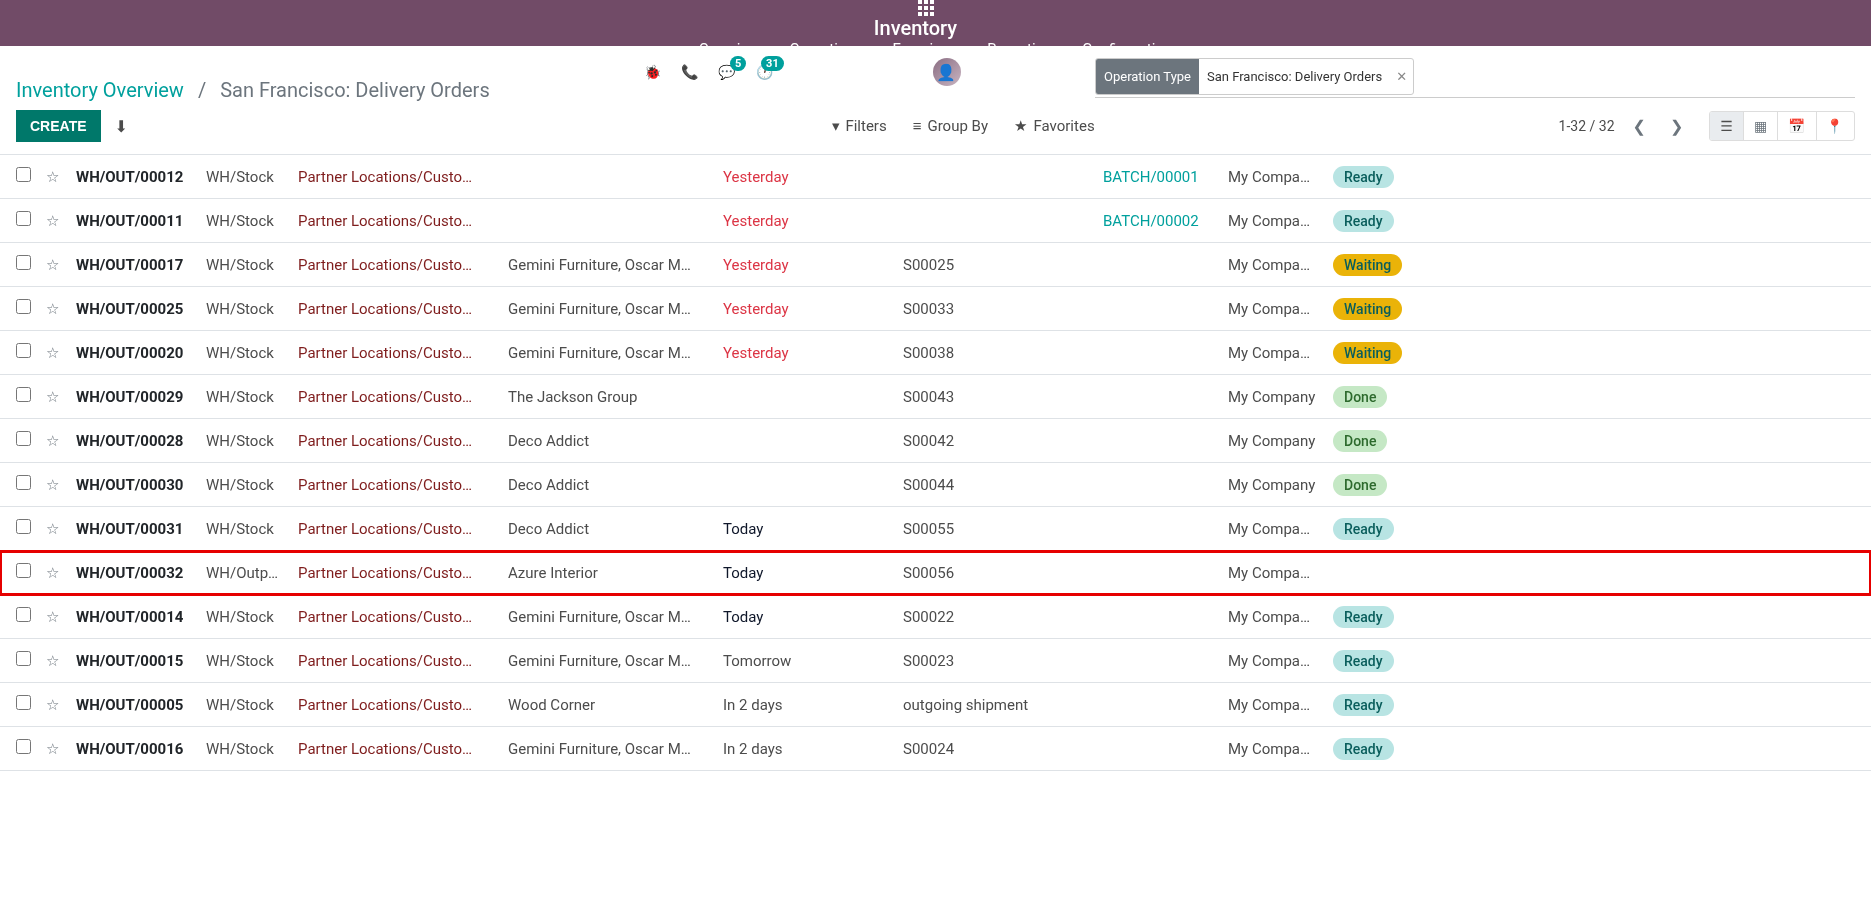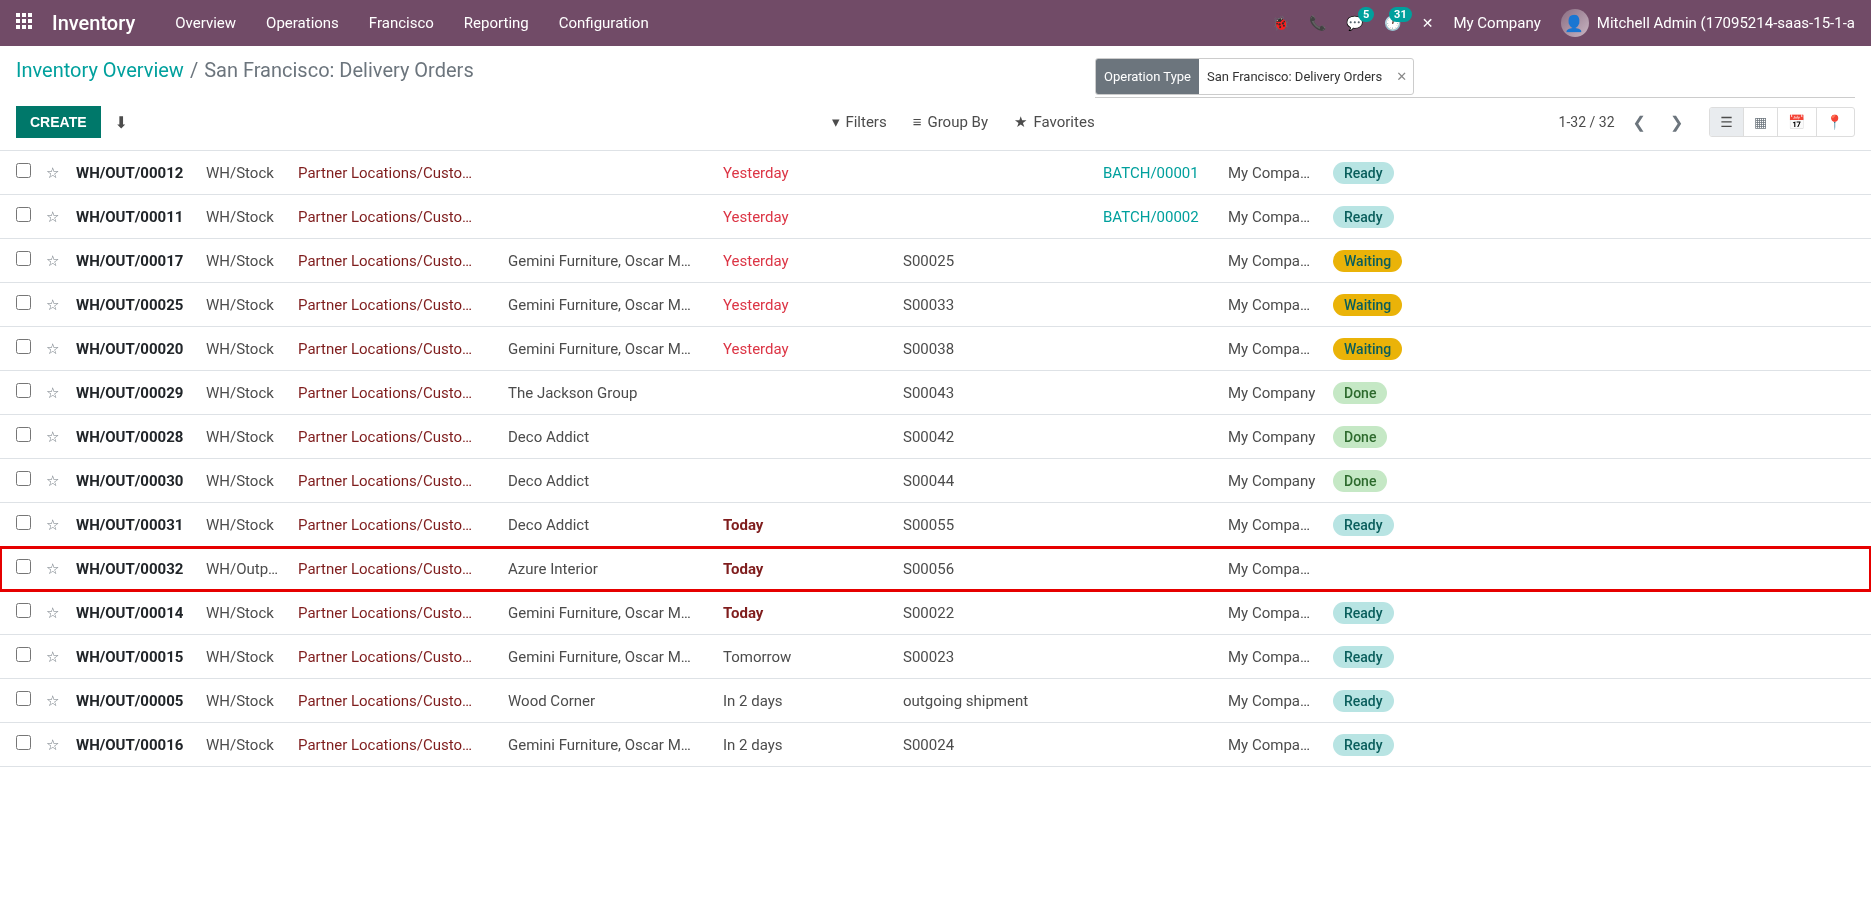--- a/index.html
+++ b/index.html
@@ -1,32 +1,32 @@
 <!DOCTYPE html>
 <html><head>
 <meta charset="utf-8">
 <style>
 * { box-sizing: border-box; margin: 0; padding: 0; }
 body { font-family: -apple-system, BlinkMacSystemFont, "Segoe UI", Roboto, sans-serif; font-size: 14px; color: #4c4c4c; background: #fff; }
 
-.topbar { background: #714b67; color: #fff; height: 46px; display: flex; align-items: center; padding: 0 16px; }
+.topbar { background: #714b67; color: #fff; height: 46px; display: flex; align-items: center; padding: 0 16px; flex-direction: column; }
 .topbar .apps-icon { width: 20px; height: 20px; margin-right: 16px; display: grid; grid-template-columns: repeat(3,4px); grid-template-rows: repeat(3,4px); gap: 2px; cursor: pointer; }
 .topbar .apps-icon span { background: #fff; width: 4px; height: 4px; }
 .topbar .brand { font-size: 20px; font-weight: 500; margin-right: 40px; }
 .topbar .menu { display: flex; gap: 30px; flex: 1; }
 .topbar .menu a { color: #ffffff; text-decoration: none; font-size: 15px; cursor: pointer; }
 .topbar .right { display: flex; align-items: center; gap: 20px; }
 .topbar .icon-btn { color: #fff; cursor: pointer; position: relative; display: flex; align-items: center; }
 .topbar .badge-num { position: absolute; top: -8px; right: -10px; background: #00a09d; color: #fff; border-radius: 10px; padding: 1px 5px; font-size: 11px; font-weight: bold; }
 .topbar .company { color: #fff; font-size: 15px; }
 .topbar .user { display: flex; align-items: center; gap: 8px; color: #fff; font-size: 15px; }
 .topbar .avatar { width: 28px; height: 28px; border-radius: 50%; background: linear-gradient(135deg,#8a6d82,#c9b5c2); display: flex; align-items: center; justify-content: center; font-size: 16px; }
 
 .controlbar { padding: 12px 16px 0 16px; display: flex; align-items: flex-start; justify-content: space-between; }
-.breadcrumb { font-size: 20px; color: #6c757d; display: flex; align-items: center; gap: 6px; }
+.breadcrumb { font-size: 20px; color: #6c757d; display: flex; align-items: center; gap: 14px; margin-top: 20px; }
 .breadcrumb a { color: #00a09d; text-decoration: none; cursor: pointer; }
 .searchwrap { flex: 1; max-width: 760px; margin-left: 20px; }
 .searchbox { display: flex; align-items: center; border-bottom: 1px solid #ccc; padding-bottom: 2px; }
 .search-tag { display: flex; align-items: center; background: #fff; border: 1px solid #ccc; border-radius: 3px; overflow: hidden; font-size: 13px; }
 .search-tag .key { background: #6c757d; color: #fff; padding: 10px 8px; }
 .search-tag .val { padding: 3px 8px; color: #333; }
 .search-tag .close { padding: 3px 6px; cursor: pointer; color: #888; }
 .searchbox input { border: none; outline: none; padding: 4px 8px; flex: 1; font-size: 14px; }
 
 .controlbar2 { padding: 8px 16px 12px 16px; display: flex; align-items: center; justify-content: space-between; }
@@ -47,21 +47,21 @@
 .row { display: flex; align-items: center; border-bottom: 1px solid #dee2e6; padding: 8px 16px; min-height: 44px; font-size: 15px; cursor: pointer; }
 .row.highlighted { outline: 3px solid #e60000; outline-offset: -2px; position: relative; z-index: 1; }
 .col-check { width: 30px; }
 .col-star { width: 30px; color: #6c757d; cursor: pointer; }
 .col-ref { width: 130px; font-weight: 700; color: #212529; }
 .col-from { width: 92px; color: #4c4c4c; white-space: nowrap; overflow: hidden; text-overflow: ellipsis; }
 .col-to { width: 210px; color: #7f1d1d; white-space: nowrap; overflow: hidden; text-overflow: ellipsis; }
 .col-contact { width: 215px; color: #4c4c4c; white-space: nowrap; overflow: hidden; text-overflow: ellipsis; }
 .col-date { width: 180px; }
 .col-date.red { color: #dc3545; }
-.col-date.yellow { color: #7f1d1d; font-weight: bold; }
+.col-date.yellow { color: #0f172a; }
 .col-source { width: 200px; }
 .col-batch { width: 125px; color: #00a09d; cursor: pointer; }
 .col-company { width: 105px; white-space: nowrap; overflow: hidden; text-overflow: ellipsis; }
 .col-status { flex: 1; }
 .status-badge { display: inline-block; padding: 3px 11px; border-radius: 12px; font-size: 14px; font-weight: 500; }
 .status-ready { background: #b8e4e3; color: #0a5e5c; }
 .status-waiting { background: #eab308; color: #0a5e5c; }
 .status-done { background: #c5e8c5; color: #2d6a2d; }
 input[type=checkbox]{ width:15px; height:15px; cursor:pointer;}
 </style>

